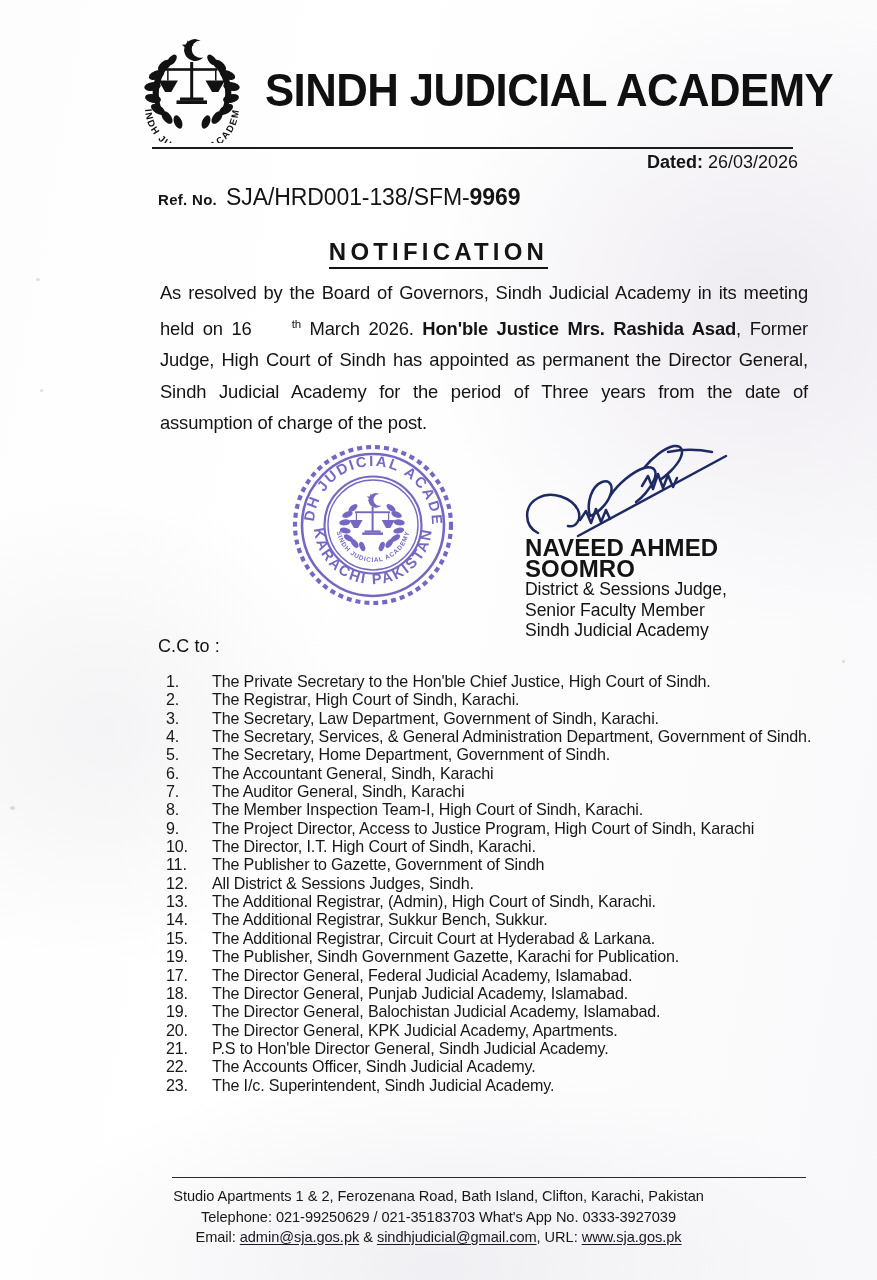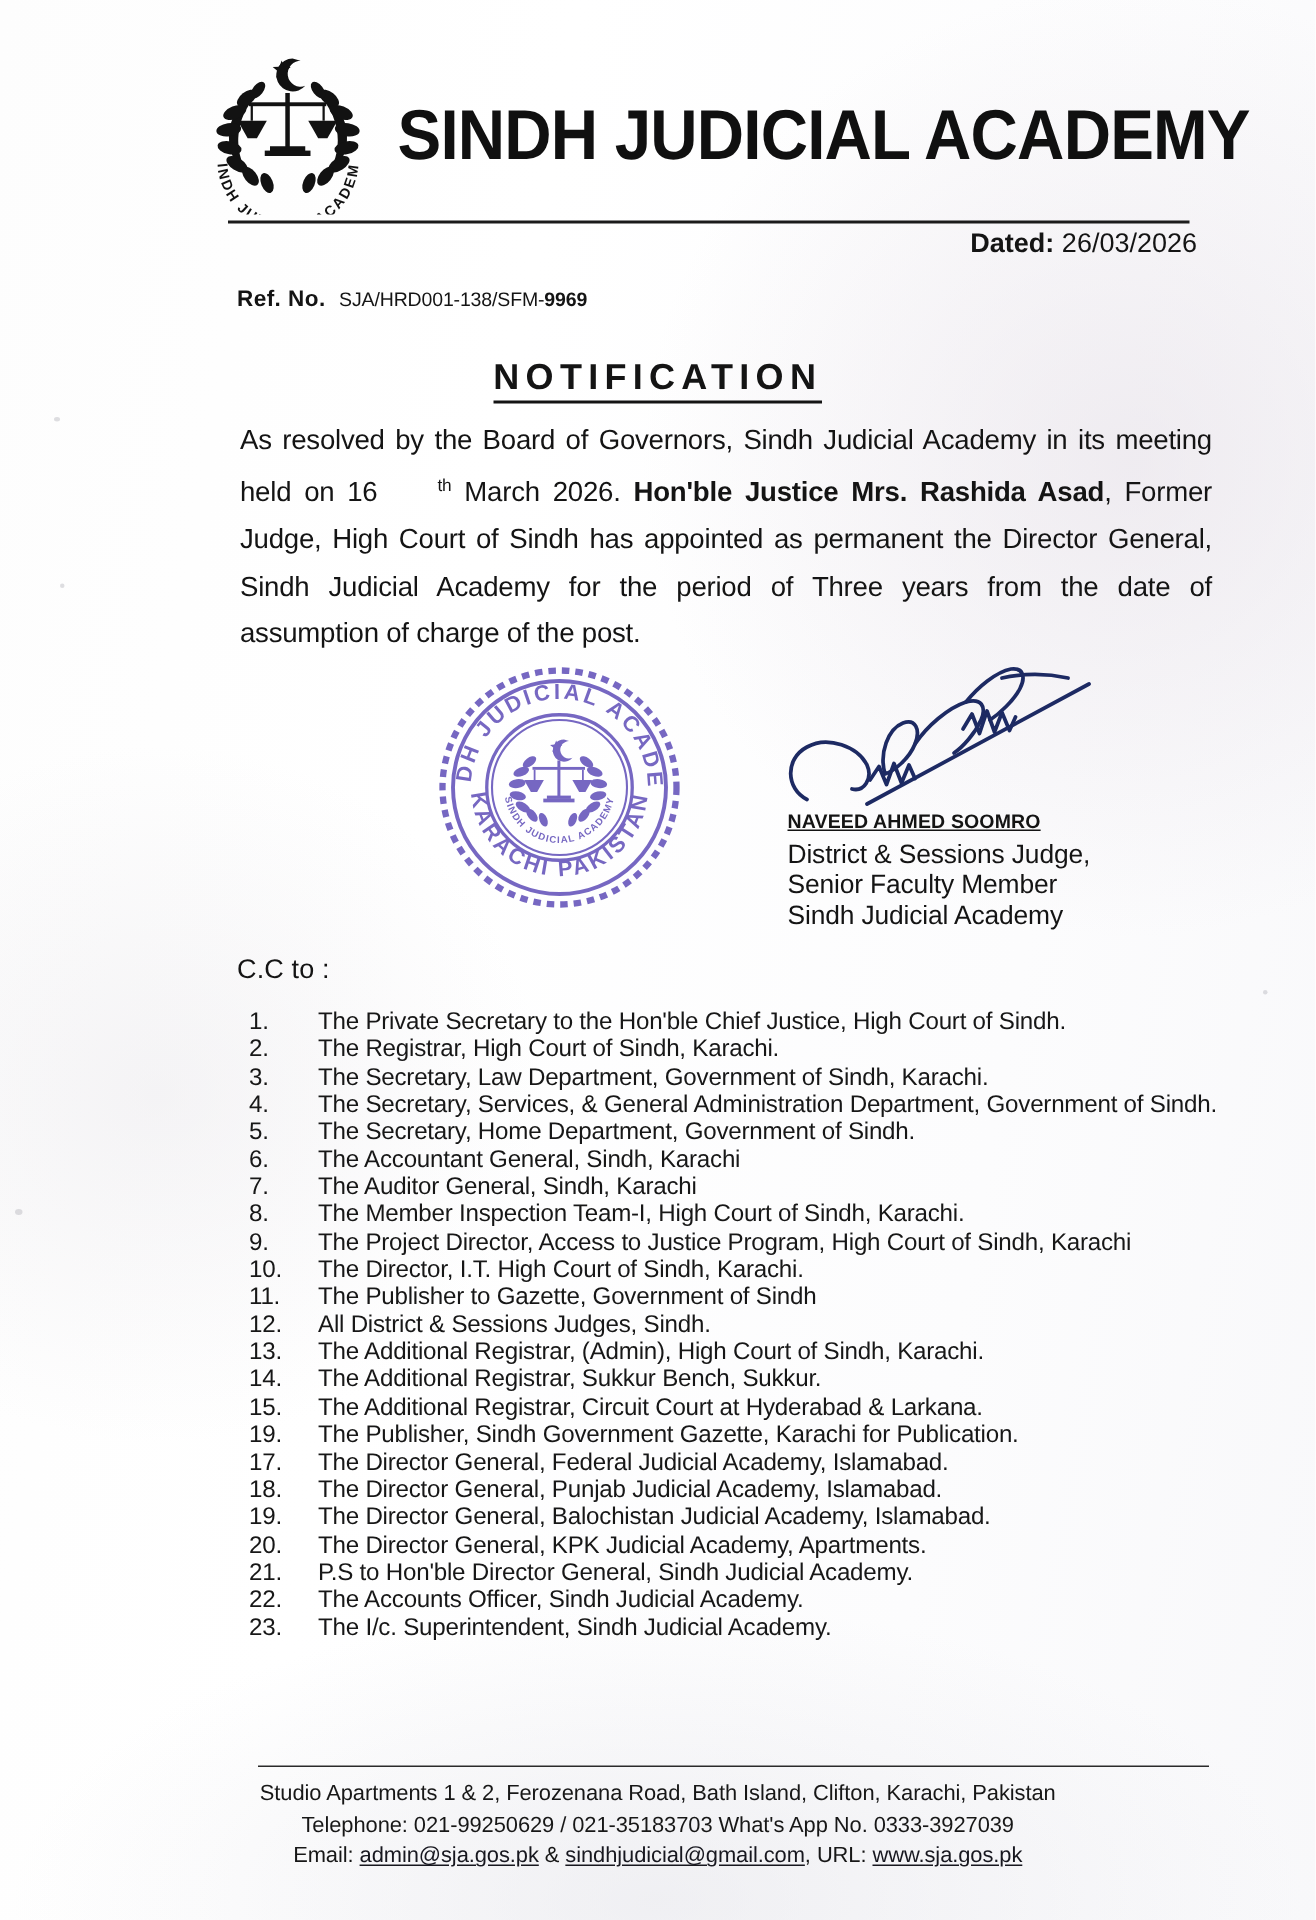--- a/index.html
+++ b/index.html
@@ -85,21 +85,21 @@
   }
   .ref-label {
     font-weight: bold;
     font-size: 15px;
     letter-spacing: 0.3px;
     margin-right: 9px;
     white-space: nowrap;
     margin-top: 39px;
   }
   .ref-value {
-    font-size: 13px;
+    font-size: 23px;
     letter-spacing: -0.1px;
     white-space: nowrap;
   }
   .ref-value b { font-weight: bold; }
   .dated {
     position: absolute;
     right: 0;
     top: 0;
     font-weight: bold;
     font-size: 18px;
@@ -162,23 +162,22 @@
     left: 525px;
     top: 538px;
     width: 300px;
     font-size: 17.6px;
     line-height: 20.6px;
     color: #141414;
     letter-spacing: -0.1px;
   }
   .sig-name {
     font-weight: bold;
-    font-size: 13px;
+    font-size: 24px;
     letter-spacing: 0.1px;
-    text-decoration: underline;
   }
 
   
   .cc-label {
     position: absolute;
     left: 158px;
     top: 636px;
     font-size: 18px;
     letter-spacing: 0.1px;
   }

